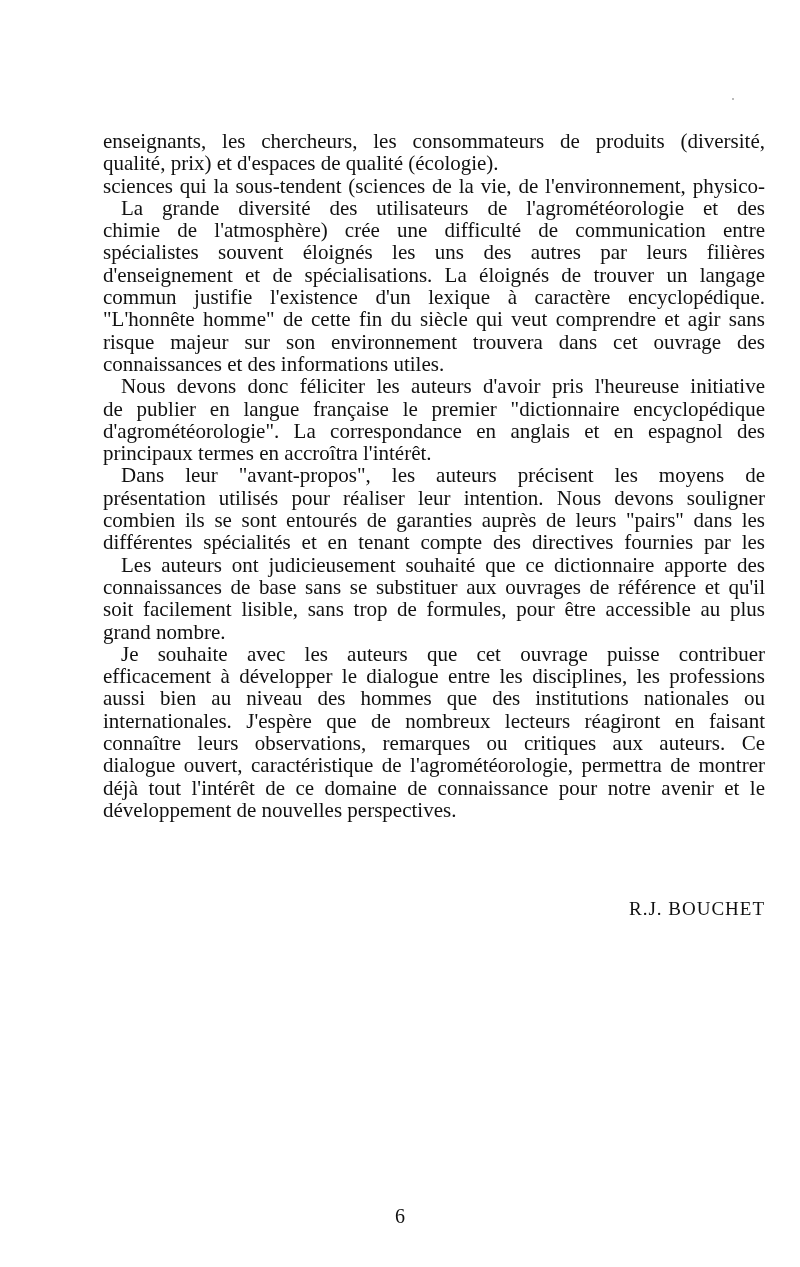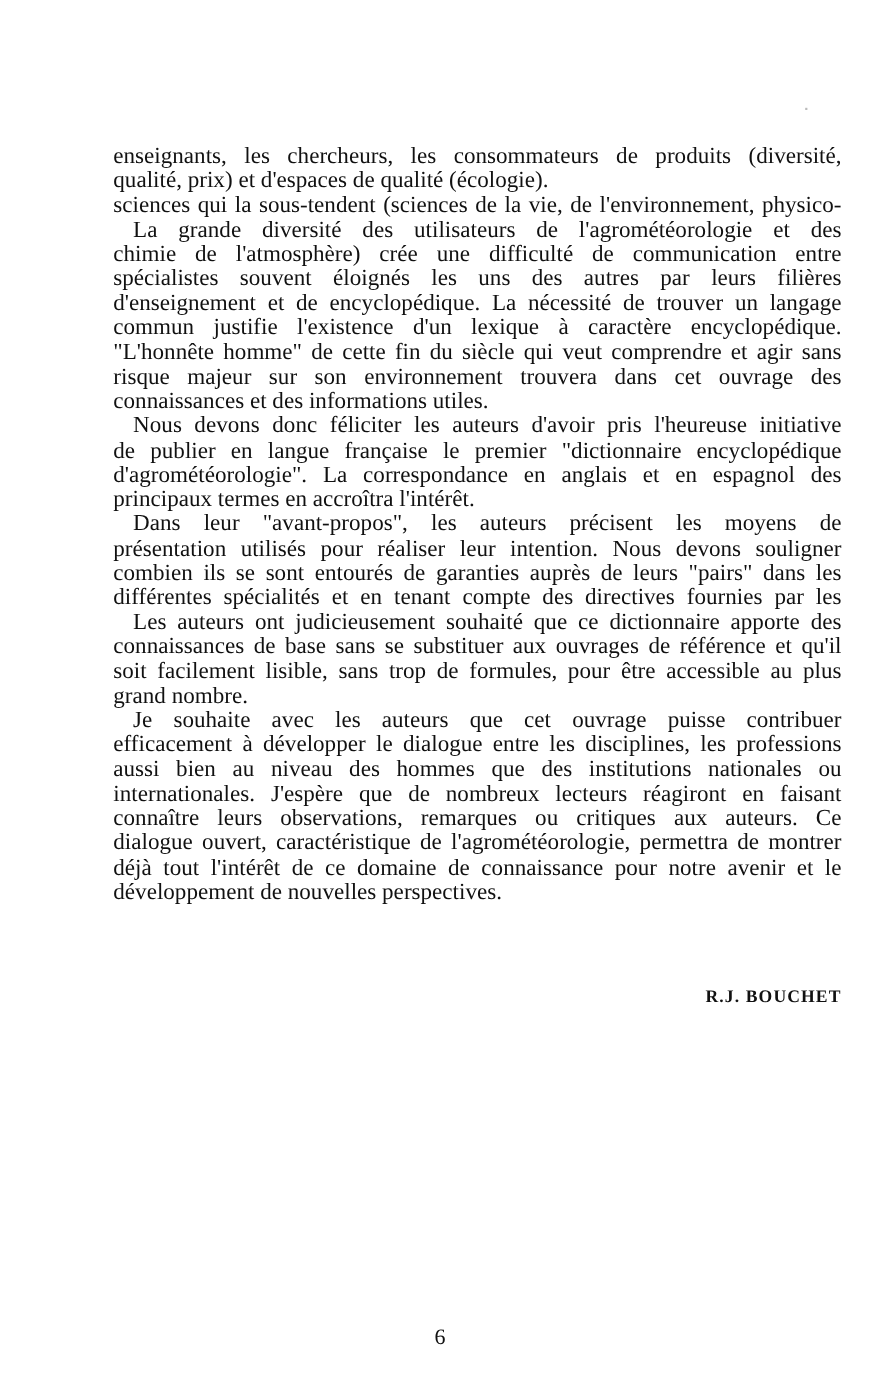--- a/index.html
+++ b/index.html
@@ -25,22 +25,22 @@
       white-space: nowrap;
       text-align: justify;
       text-align-last: justify;
     }
     .line.last { text-align-last: left; }
     .line.indent { padding-left: 18px; }
     .signature {
       position: absolute;
       right: 35px;
       top: 898px;
-      font-size: 16px;
-      font-weight: bold;
+      font-size: 19px;
+      font-weight: normal;
       letter-spacing: 1px;
     }
     .page-number {
       position: absolute;
       left: 0;
       width: 800px;
       top: 1205px;
       text-align: center;
       font-size: 20px;
     }
@@ -61,21 +61,21 @@
 <div class="page" id="doc-body">
     <div>
       <span class="line">enseignants, les chercheurs, les consommateurs de produits (diversité,</span>
       <span class="line last">qualité, prix) et d'espaces de qualité (écologie).</span>
     </div>
     <div>
       <span class="line">sciences qui la sous-tendent (sciences de la vie, de l'environnement, physico-</span>
       <span class="line indent">La grande diversité des utilisateurs de l'agrométéorologie et des</span>
       <span class="line">chimie de l'atmosphère) crée une difficulté de communication entre</span>
       <span class="line">spécialistes souvent éloignés les uns des autres par leurs filières</span>
-      <span class="line">d'enseignement et de encyclopédique. La nécessité de trouver un langage</span>
+      <span class="line">d'enseignement et de spécialisations. La éloignés de trouver un langage</span>
       <span class="line">commun justifie l'existence d'un lexique à caractère encyclopédique.</span>
       <span class="line">"L'honnête homme" de cette fin du siècle qui veut comprendre et agir sans</span>
       <span class="line">risque majeur sur son environnement trouvera dans cet ouvrage des</span>
       <span class="line last">connaissances et des informations utiles.</span>
     </div>
     <div>
       <span class="line indent">Nous devons donc féliciter les auteurs d'avoir pris l'heureuse initiative</span>
       <span class="line">de publier en langue française le premier "dictionnaire encyclopédique</span>
       <span class="line">d'agrométéorologie". La correspondance en anglais et en espagnol des</span>
       <span class="line last">principaux termes en accroîtra l'intérêt.</span>

